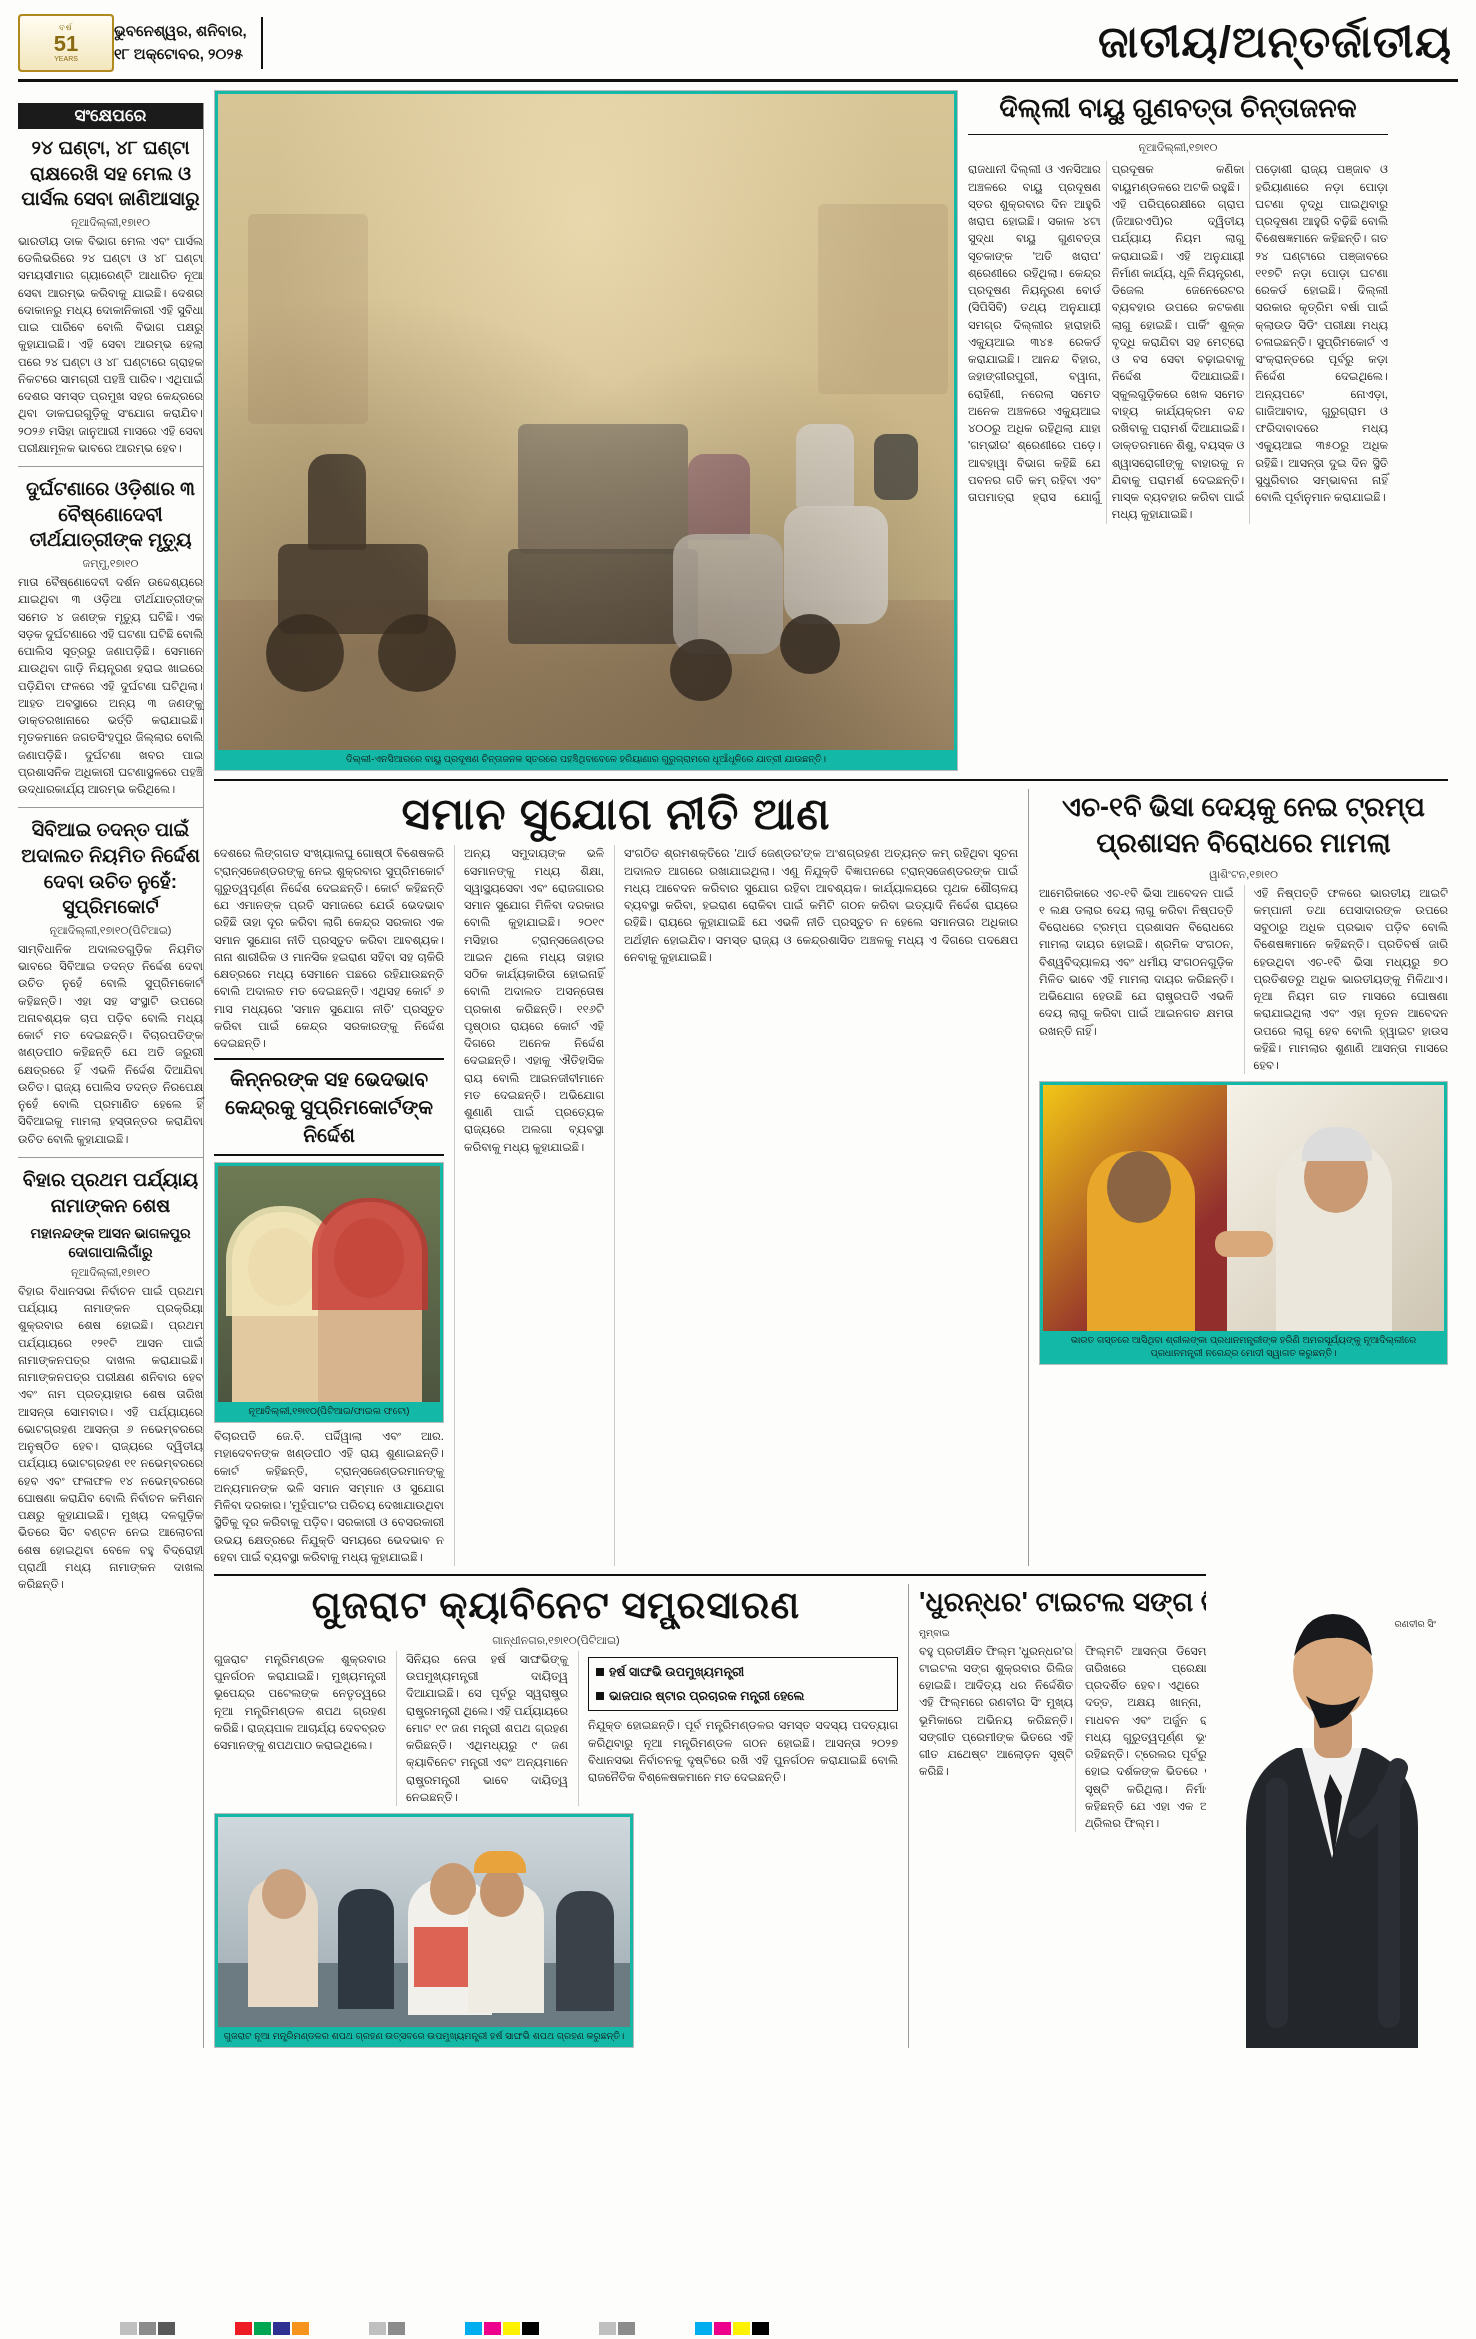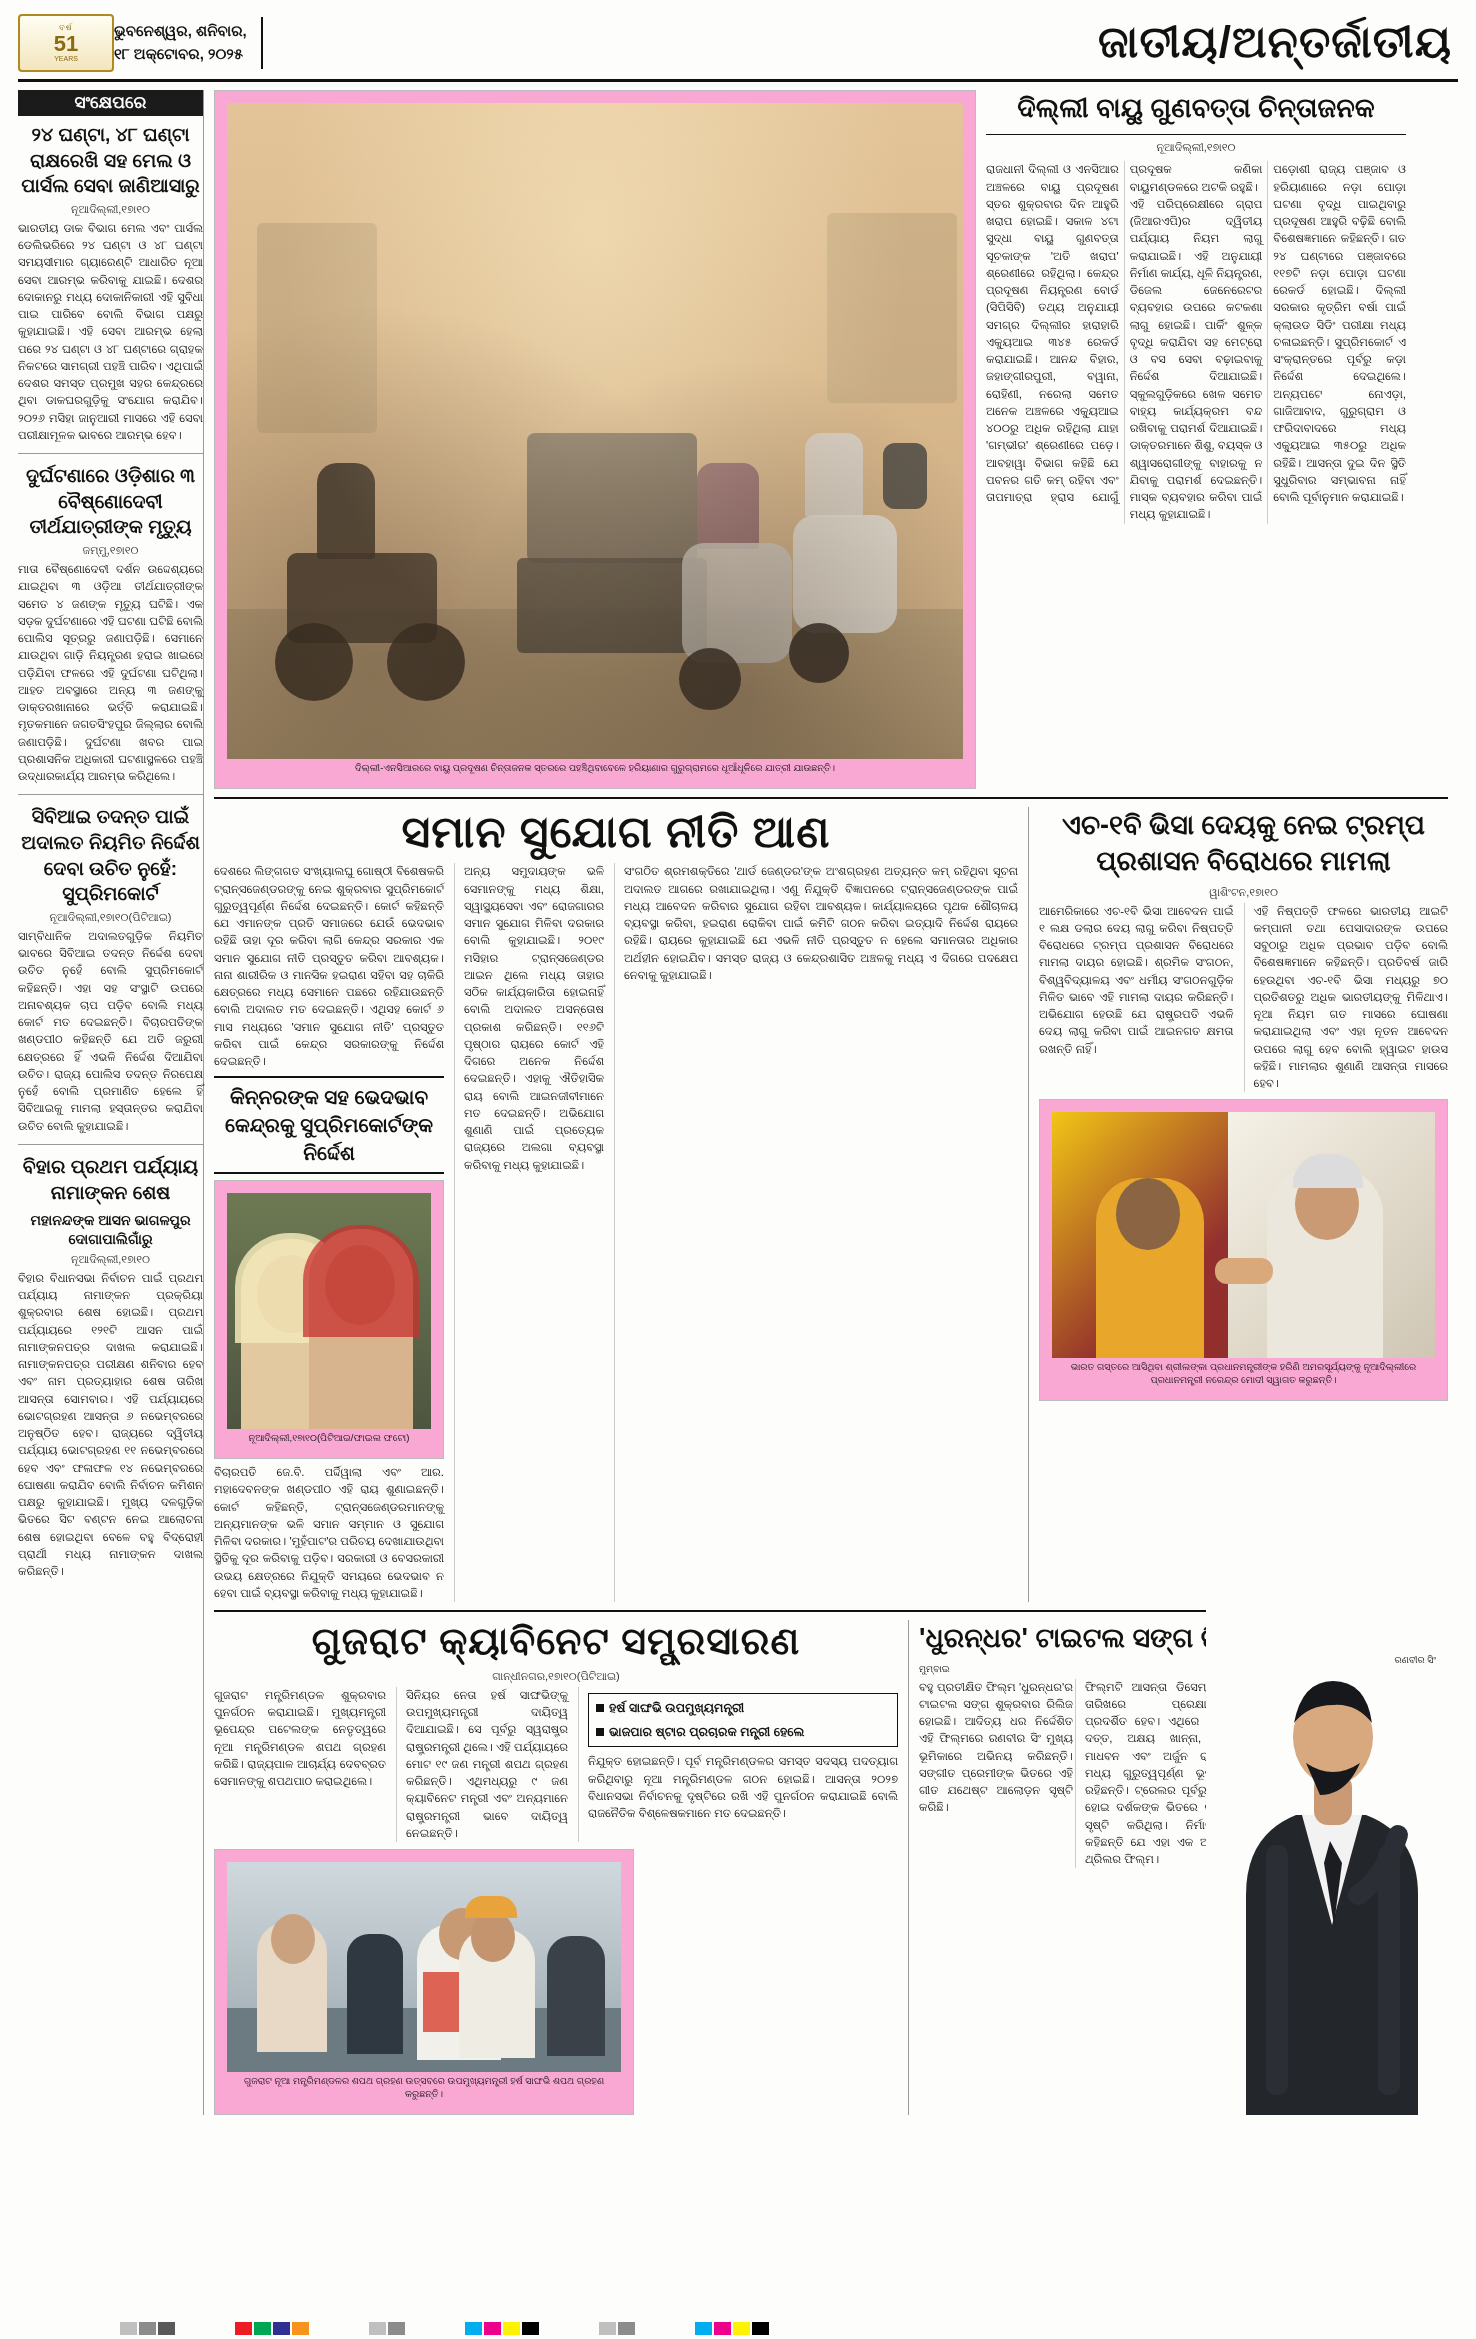--- a/index.html
+++ b/index.html
@@ -50,21 +50,21 @@
     flex:1; text-align:right;
     font-size:44px; font-weight:bold; letter-spacing:1px;
     padding-right:6px;
   }
 
   
   .body-grid {
     display:flex;
     margin-top:8px;
   }
-  .col-left { width:186px; padding-right:0; border-right:1px solid #999; }
+  .col-left { width:186px; padding-right:0; border-right:1px solid #999;margin-top:13px; }
   .col-main { flex:1; padding:0 10px; }
 
   .box-head {
     background:#1b1b1b; color:#fff;
     text-align:center; font-weight:bold;
     font-size:17px; padding:3px 0; margin-bottom:6px;
   }
   .brief-head {
     font-size:19px; font-weight:bold; line-height:1.35;
     text-align:center; margin:6px 0 4px;
@@ -73,21 +73,21 @@
     font-size:11px; text-align:center; margin-bottom:4px; color:#333;
   }
   .bodytext {
     font-size:11.5px; line-height:1.5; text-align:justify;
     hyphens:auto; word-break:break-word;
   }
   .rule { border-top:1px solid #999; margin:9px 0; }
 
   
   .top-feature { display:flex; gap:10px; }
-  .photo-wrap { border:1px solid #bbb; padding:12px; background:#f9a8d4; }
+  .photo-wrap { border:1px solid #bbb; padding:3px; background:#14b8a6; }
   .photo-cap { font-size:9.5px; text-align:center; line-height:1.35; padding:3px 4px 1px; }
 
   .photo-dust {
     width:736px; height:656px;
     background:
       linear-gradient(180deg, rgba(226,198,150,.95) 0%, rgba(214,184,136,.95) 45%, rgba(198,170,126,.95) 100%);
     position:relative; overflow:hidden;
   }
   .photo-dust::after {
     content:""; position:absolute; inset:0;

